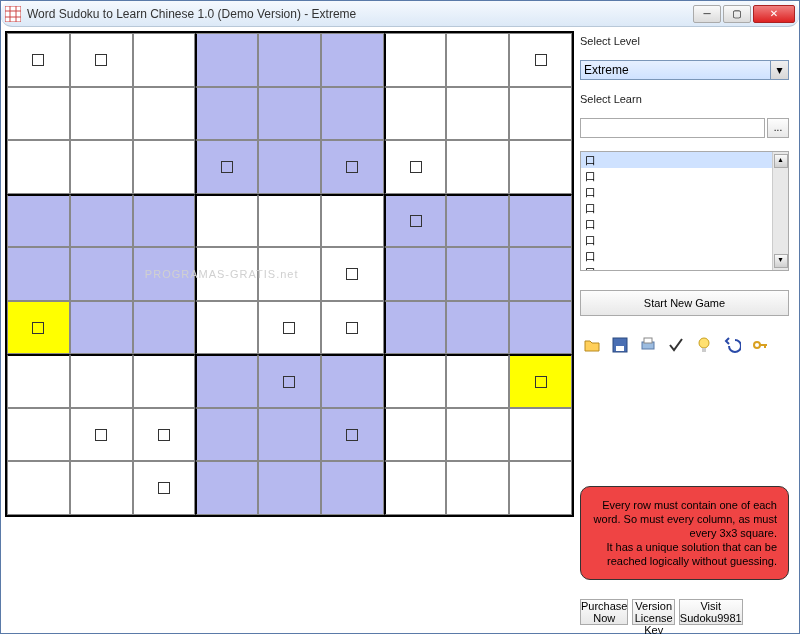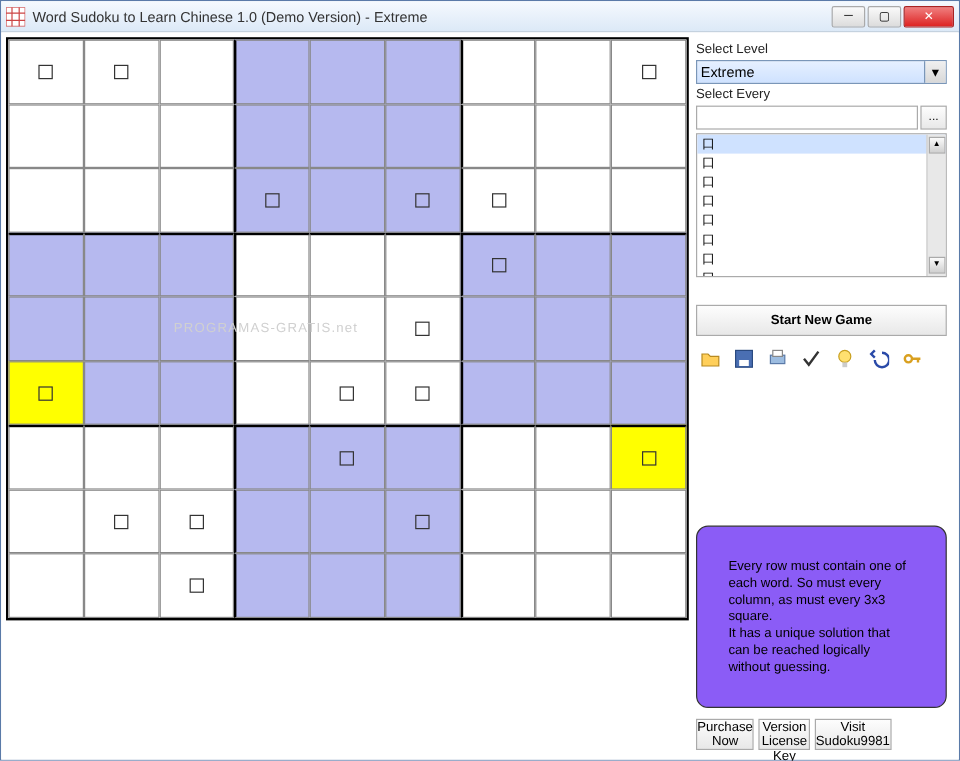--- a/index.html
+++ b/index.html
@@ -1,48 +1,48 @@
 <!DOCTYPE html>
 <html><head>
 <meta charset="utf-8">
 <style>
 * { box-sizing: border-box; margin: 0; padding: 0; }
 body { font-family: "Segoe UI", Tahoma, sans-serif; font-size: 11px; background: #eef; width: 800px; height: 634px; overflow: hidden; }
 .window { width: 800px; height: 634px; background: #fff; border: 1px solid #5a7aa8; display: flex; flex-direction: column; }
-.titlebar { height: 26px; background: linear-gradient(#f5f9fe, #dce9f7); display: flex; align-items: center; padding: 0 4px; border-bottom: 1px solid #b8c8d8; }
+.titlebar { height: 26px; background: linear-gradient(#f5f9fe, #dce9f7); display: flex; align-items: center; padding: 0 4px; border-bottom: 1px solid #b8c8d8; border-radius: 11px; }
 .titlebar .app-icon { width: 16px; height: 16px; margin-right: 6px; display: inline-flex; align-items: center; justify-content: center; }
 .titlebar .title-text { color: #333; flex: 1; font-size: 12px; }
 .tb-btns { display: flex; gap: 2px; }
 .tb-btn { width: 28px; height: 18px; border-radius: 2px; border: 1px solid #aaa; background: linear-gradient(#fafafa,#dcdcdc); display: flex; align-items: center; justify-content: center; font-size: 10px; cursor: pointer; }
 .tb-btn.close { width: 42px; background: linear-gradient(#f08080,#d22); color: #fff; border-color: #a22; }
 .content { flex: 1; display: flex; padding: 4px; background: #fff; }
 .grid-area { width: 596px; height: 486px; border: 2px solid #000; display: grid; grid-template-columns: repeat(9,1fr); grid-template-rows: repeat(9,1fr); }
 .cell { border: 1px solid #888; display: flex; align-items: center; justify-content: center; font-size: 14px; background: #fff; position: relative; }
 .cell.blue { background: #b6b9ef; }
 .cell.yellow { background: #ffff00; }
 .cell.bt { border-top: 2px solid #000; }
 .cell.bl { border-left: 2px solid #000; }
 .sq { width: 12px; height: 12px; border: 1px solid #333; }
-.sidebar { flex: 1; padding: 4px 6px; display: flex; flex-direction: column; gap: 3px; }
+.sidebar { flex: 1; padding: 4px 6px; display: flex; flex-direction: column; gap: 13px; }
 .label { font-size: 11px; color: #222; }
 .select-wrap { position: relative; height: 20px; border: 1px solid #7a96b8; background: linear-gradient(#e6f0ff,#cfe2ff); display: flex; align-items: center; padding: 0 3px; font-size: 12px; }
 .select-wrap .arrow { position: absolute; right: 0; top: 0; width: 18px; height: 100%; border-left: 1px solid #7a96b8; display: flex; align-items: center; justify-content: center; background: linear-gradient(#f0f0f0,#d8d8d8); }
 .words-row { display: flex; gap: 2px; }
 .words-input { flex: 1; height: 20px; border: 1px solid #aaa; background: #fff; padding: 1px 3px; }
 .browse-btn { width: 22px; height: 20px; border: 1px solid #aaa; background: linear-gradient(#fdfdfd,#e8e8e8); font-size: 10px; cursor: pointer; text-align: center; line-height: 17px; }
 .wordlist { height: 120px; border: 1px solid #aaa; background: #fff; overflow: hidden; position: relative; font-size: 11px; }
 .wordlist .item { padding: 1px 4px; line-height: 14px; }
 .wordlist .item.selected { background: #cfe2ff; }
 .wordlist .scrollbar { position: absolute; right: 0; top: 0; width: 16px; height: 100%; background: #e8e8e8; border-left: 1px solid #ccc; display: flex; flex-direction: column; justify-content: space-between; align-items: center; padding: 2px 0; }
 .scroll-btn { width: 14px; height: 14px; background: linear-gradient(#fafafa,#d0d0d0); border: 1px solid #aaa; font-size: 8px; text-align: center; line-height: 10px; }
-.start-btn { height: 26px; border: 1px solid #aaa; background: linear-gradient(#fdfdfd,#e8e8e8); font-size: 11px; cursor: pointer; margin-top: 20px; font-weight: bold; }
+.start-btn { height: 26px; border: 1px solid #aaa; background: linear-gradient(#fdfdfd,#e8e8e8); font-size: 11px; cursor: pointer; margin-top: 6px; }
 .toolbar { display: flex; gap: 8px; padding: 6px 2px; }
 .tool-icon { width: 20px; height: 20px; cursor: pointer; display: flex; align-items: center; justify-content: center; }
 .spacer { flex: 1; }
-.hint-box { border: 1px solid #333; border-radius: 10px; padding: 26px; font-size: 11px; line-height: 14px; background: #8b5cf6; }
+.hint-box { border: 1px solid #333; border-radius: 10px; padding: 11px; font-size: 11px; line-height: 14px; background: #ef4444; text-align: right; }
 .btn-grid { display: grid; grid-template-columns: 1fr 1fr 1fr 1fr; gap: 4px; margin-top: 6px; }
 .btn { height: 26px; border: 1px solid #aaa; background: linear-gradient(#fdfdfd,#e8e8e8); font-size: 11px; cursor: pointer; }
 .watermark { position: absolute; top: 50%; left: 38%; transform: translate(-50%,-50%); color: #d0d0d0; font-size: 11px; letter-spacing: 1px; pointer-events: none; }
 </style>
 </head>
 <body>
 
 <div class="window">
   <div class="titlebar">
     <span class="app-icon">
@@ -180,21 +180,21 @@
         <div class="cell"></div>
         <div class="cell"></div>
         <div class="watermark">PROGRAMAS-GRATIS.net</div>
       </div>
     <div class="sidebar">
       <span class="label">Select Level</span>
       <div class="select-wrap">
         <span>Extreme</span>
         <span class="arrow">▾</span>
       </div>
-      <span class="label">Select Every</span>
+      <span class="label">Select Learn</span>
       <div class="words-row">
         <input class="words-input" value="" style="">
         <div class="browse-btn">...</div>
       </div>
       <div class="wordlist" id="wordlist">
         <div class="item selected">口</div>
           <div class="item">口</div>
           <div class="item">口</div>
           <div class="item">口</div>
           <div class="item">口</div>

